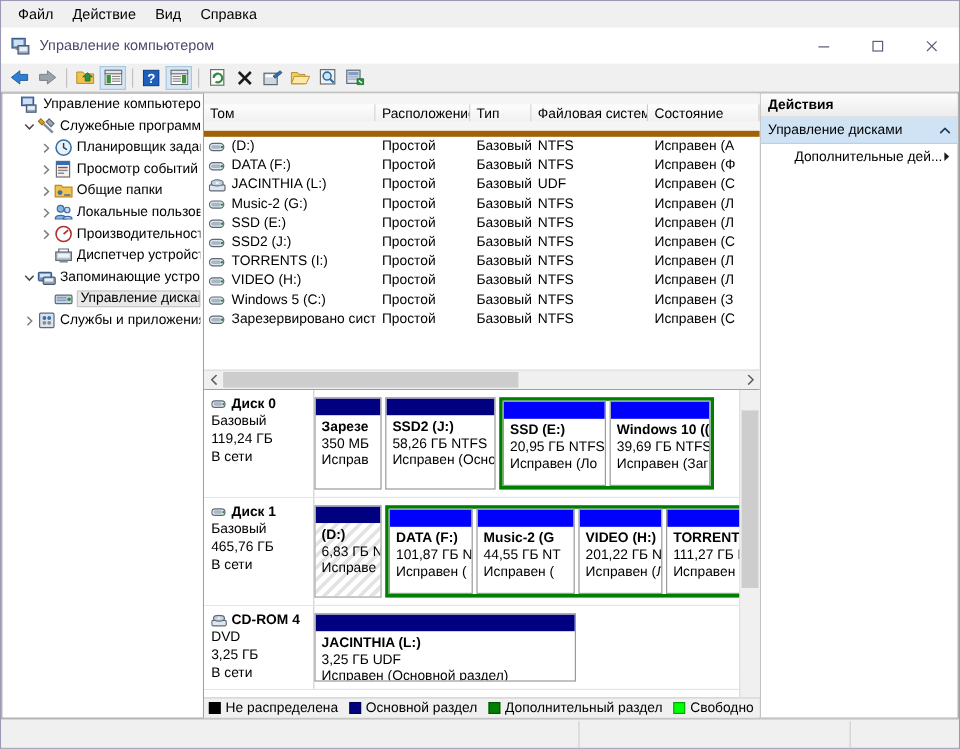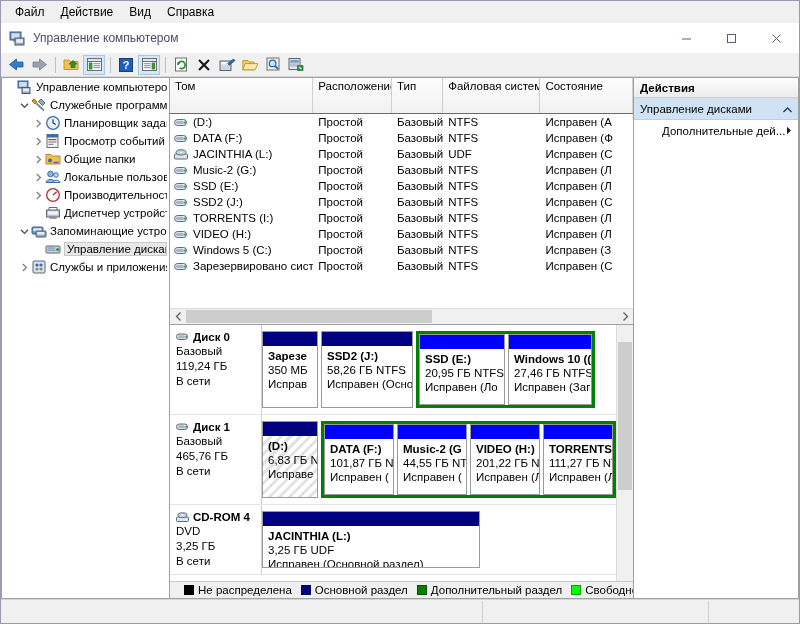--- a/index.html
+++ b/index.html
@@ -60,21 +60,21 @@
   .tr-label { overflow:hidden; text-overflow:clip; }
 
   
   #center { flex:1; min-width:0; display:flex; flex-direction:column;
             border:1px solid #a0a0a0; background:#fff; }
 
   
   #vol-list { height:247px; min-height:247px; display:flex; flex-direction:column;
               background:#fff; border-bottom:1px solid #a0a0a0; }
   #vol-head { height:36px; min-height:18px; display:flex; background:#f5f5f5;
-              border-bottom:1px solid #a16207; }
+              border-bottom:5px solid #a16207;align-items:center; }
   .vh { border-right:1px solid #cfcfcf; padding:2px 0 0 5px; font-size:11.5px;
         white-space:nowrap; overflow:hidden; background:linear-gradient(#fdfdfd,#f1f1f1); }
   #vol-body { flex:1; overflow:hidden; }
   .vrow { height:16px; display:flex; align-items:center; white-space:nowrap; font-size:11.5px; }
   .vc { padding-left:5px; overflow:hidden; white-space:nowrap; }
   .vc.first { display:flex; align-items:center; padding-left:4px; }
   .vicon { width:15px; min-width:15px; height:11px; margin-right:4px; position:relative; }
   #vol-hscroll { height:16px; min-height:16px; display:flex; align-items:center;
                  background:#f0f0f0; border-top:1px solid #dcdcdc; }
   .sb-arrow { width:16px; height:15px; display:flex; align-items:center; justify-content:center;
@@ -106,21 +106,21 @@
   }
   #graph-vscroll { width:17px; min-width:17px; background:#f0f0f0; display:flex;
                    flex-direction:column; border-left:1px solid #dcdcdc; }
   .vsb-arrow { height:17px; display:flex; align-items:center; justify-content:center;
                color:#606060; font-size:9px; }
   .vsb-track { flex:1; position:relative; background:#f0f0f0; }
   .vsb-thumb { position:absolute; left:1px; right:1px; background:#cdcdcd; }
 
   
   #legend { height:17px; min-height:17px; display:flex; align-items:center;
-            background:#f0f0f0; border-top:1px solid #c8c8c8; padding-left:14px;
+            background:#f0f0f0; border-top:1px solid #c8c8c8; padding-left:4px;
             overflow:hidden; white-space:nowrap; }
   .lg { display:flex; align-items:center; margin-right:9px; font-size:11.5px; }
   .lg .sw { width:10px; height:10px; margin-right:4px; border:1px solid rgba(0,0,0,.35); }
 
   
   #actions-pane { width:165px; min-width:165px; background:#fff;
                   border:1px solid #a0a0a0; border-left:none; display:flex; flex-direction:column; }
   #actions-head { height:20px; min-height:20px; display:flex; align-items:center;
                   padding-left:6px; font-weight:bold; font-size:11.5px;
                   background:linear-gradient(#fdfdfd,#ececec); border-bottom:1px solid #d0d0d0; }
@@ -640,21 +640,21 @@
                     <div class="ptext">
                       <div class="pname">SSD (E:)</div>
                       <div class="pline">20,95 ГБ NTFS</div>
                       <div class="pline">Исправен (Ло</div>
                     </div>
                   </div>
                   <div class="part" style="width: 84px;">
                     <div class="pbar" style="background: rgb(0, 0, 255);"></div>
                     <div class="ptext">
                       <div class="pname">Windows 10 ((</div>
-                      <div class="pline">27,46 ГБ NTFS</div>
+                      <div class="pline">39,69 ГБ NTFS</div>
                       <div class="pline">Исправен (Заг</div>
                     </div>
                   </div>
                 </div>
               </div>
             </div>
             <div class="disk-row" style="height: 90px;">
               <div class="disk-info">
                 <div class="dtitle">
                   <span class="dicon"><svg width="14" height="10" viewBox="0 0 14 10">
@@ -681,21 +681,21 @@
                 </div>
                 <div class="pwrap sel">
                   <div class="part" style="width: 70px;">
                     <div class="pbar" style="background: rgb(0, 0, 255);"></div>
                     <div class="ptext">
                       <div class="pname">DATA (F:)</div>
                       <div class="pline">101,87 ГБ N</div>
                       <div class="pline">Исправен (</div>
                     </div>
                   </div>
-                  <div class="part" style="width: 70px;">
+                  <div class="part" style="width: 82px;">
                     <div class="pbar" style="background: rgb(0, 0, 255);"></div>
                     <div class="ptext">
                       <div class="pname">Music-2 (G</div>
                       <div class="pline">44,55 ГБ NT</div>
                       <div class="pline">Исправен (</div>
                     </div>
                   </div>
                   <div class="part" style="width: 70px;">
                     <div class="pbar" style="background: rgb(0, 0, 255);"></div>
                     <div class="ptext">

